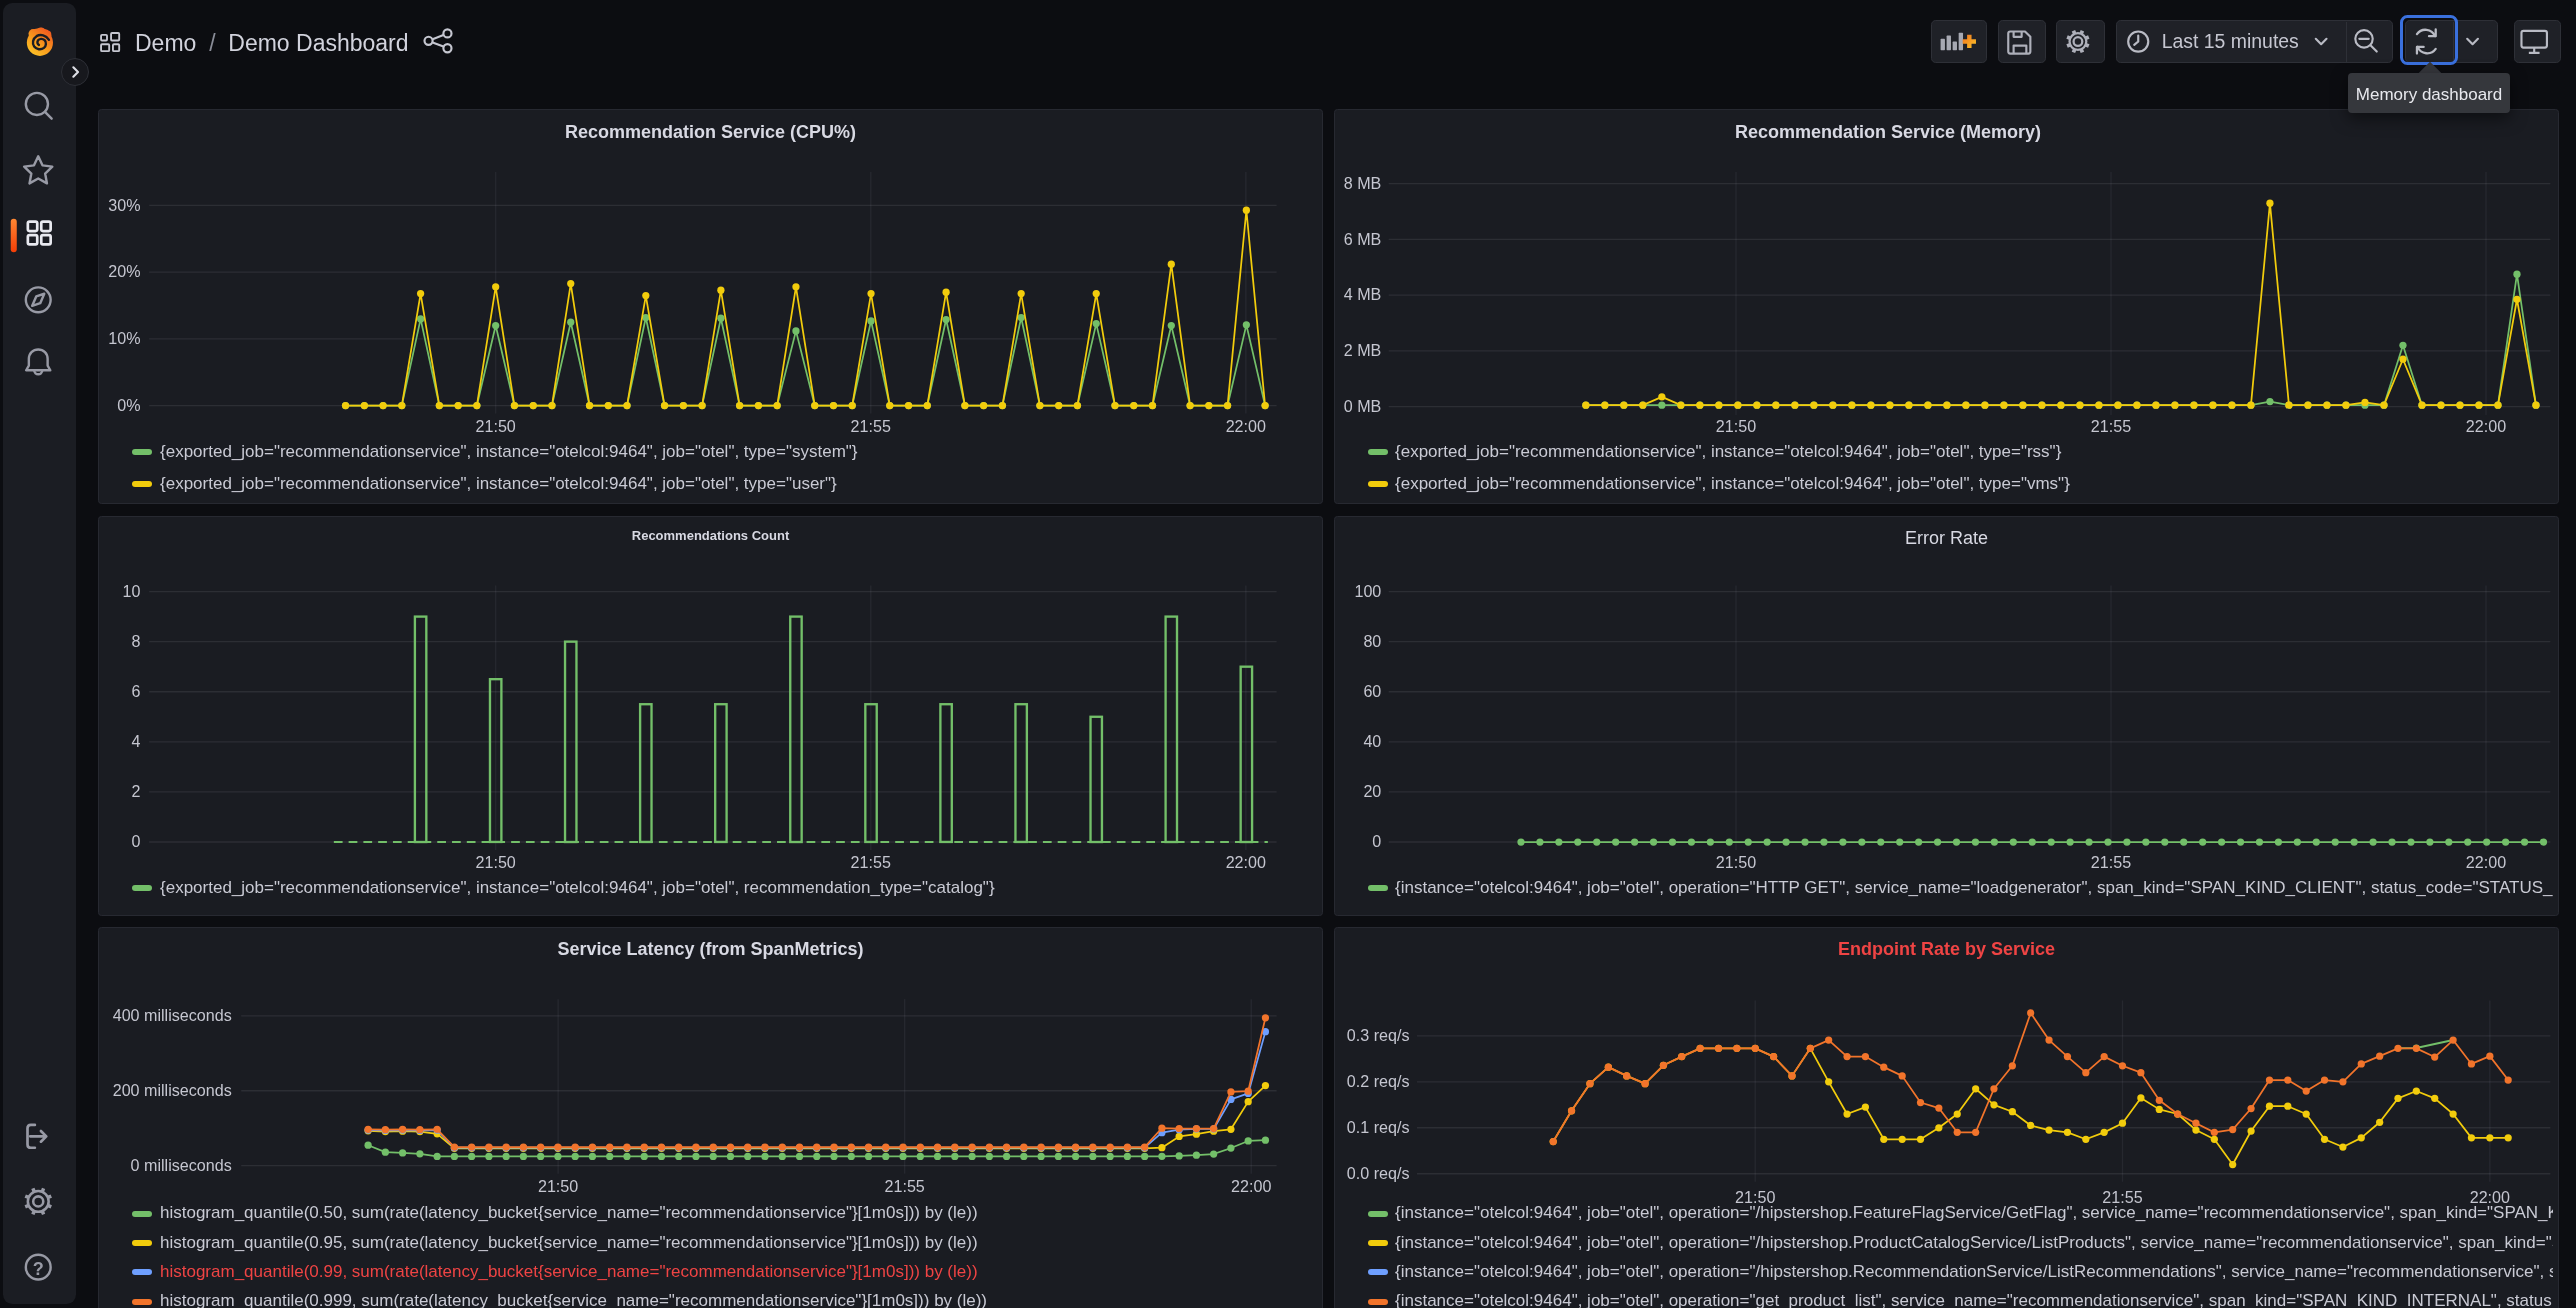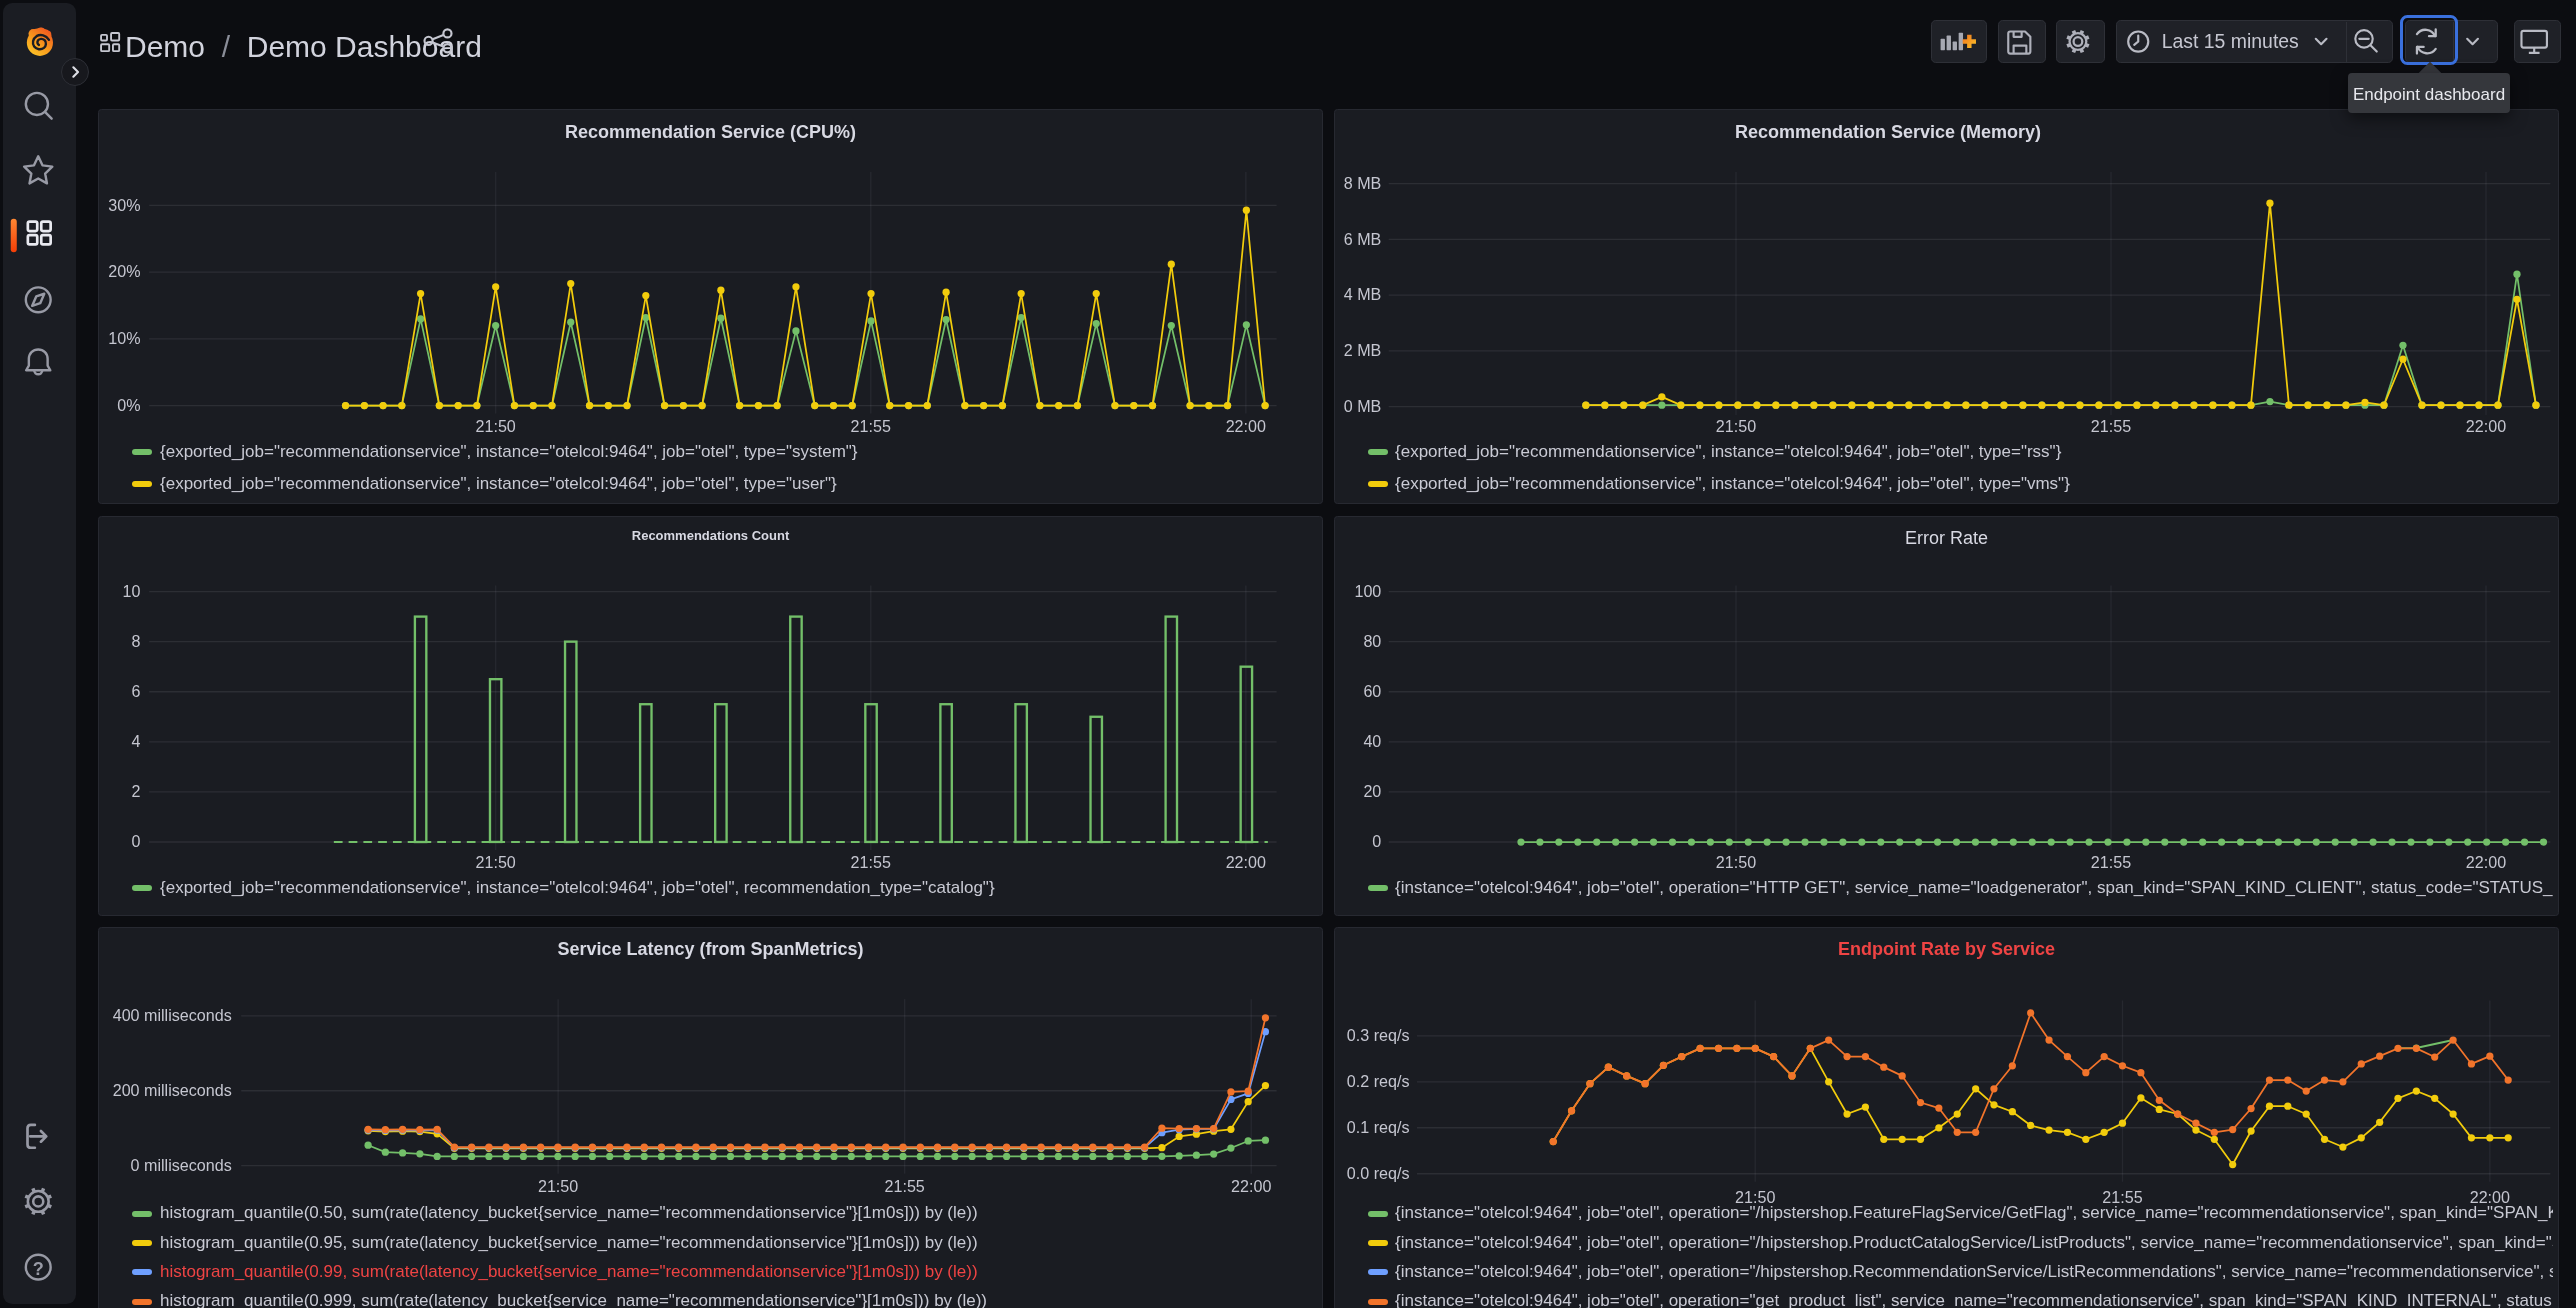--- a/index.html
+++ b/index.html
@@ -807,21 +807,21 @@
     <path d="M 18.5 14 L 25.5 21 L 18.5 28" fill="none" stroke="#dddee5" stroke-width="3.2" stroke-linecap="round" stroke-linejoin="round"></path>
   </svg>
 <svg style="position:absolute;left:100px;top:32px" width="21.5" height="20" viewBox="0 0 34 32">
     <g fill="none" stroke="#c5c6d0" stroke-width="3">
       <rect x="1.5" y="4.5" width="9.5" height="9" rx="1.5"></rect>
       <rect x="17.5" y="1.5" width="13" height="12" rx="1.5"></rect>
       <rect x="1.5" y="19.5" width="13" height="11" rx="1.5"></rect>
       <rect x="20.5" y="19.5" width="10" height="11" rx="1.5"></rect>
     </g>
   </svg>
-<div style="position:absolute;left:125px;top:29.5px;font-size:30px;color:#d2d3dd">Demo&nbsp;&nbsp;<span style="color:#8a8d98">/</span>&nbsp; Demo Dashboard</div>
+<div style="position:absolute;left:135px;top:29.5px;font-size:23px;color:#d2d3dd">Demo&nbsp;&nbsp;<span style="color:#8a8d98">/</span>&nbsp; Demo Dashboard</div>
 <svg style="position:absolute;left:421px;top:28px" width="34" height="27" viewBox="0 0 50 40">
     <g fill="none" stroke="#c5c6d0" stroke-width="3.2">
       <circle cx="39" cy="8" r="6"></circle>
       <circle cx="11" cy="19" r="6"></circle>
       <circle cx="39" cy="30" r="6"></circle>
       <line x1="17" y1="16.5" x2="33" y2="10.5"></line>
       <line x1="17" y1="21.5" x2="33" y2="27.5"></line>
     </g>
   </svg>
 <div style="position:absolute;left:1931px;top:20px;width:56px;height:43px;background:#1f2127;border:1.3px solid #2e3037;border-radius:4.7px;box-sizing:border-box"></div>
@@ -882,13 +882,13 @@
       <path d="M 3603 80 v -10 h 10"></path>
     </g>
     <path d="M 3678 58 l 8 8 l 8 -8" fill="none" stroke="#b9bbc4" stroke-width="3.2" stroke-linecap="round" stroke-linejoin="round"></path>
     <g fill="none" stroke="#b9bbc4" stroke-width="3.2" stroke-linejoin="round">
       <rect x="3759" y="46" width="38" height="25" rx="3"></rect>
       <path d="M 3770 79 h 16 M 3778 71 v 8"></path>
     </g>
   </svg>
 <div style="position:absolute;left:2422px;top:65px;width:16px;height:16px;background:#35373c;transform:rotate(45deg)"></div>
 <div style="position:absolute;left:2348px;top:73px;width:162px;height:40px;background:#35373c;border-radius:4px;box-shadow:0 5.4px 16px rgba(0,0,0,0.5)"></div>
-<div style="position:absolute;left:2348px;top:85px;width:162px;text-align:center;font-size:17px;color:#e8e9ee">Endpoint dashboard</div>
+<div style="position:absolute;left:2348px;top:85px;width:162px;text-align:center;font-size:17px;color:#e8e9ee">Memory dashboard</div>
 
 </body></html>

